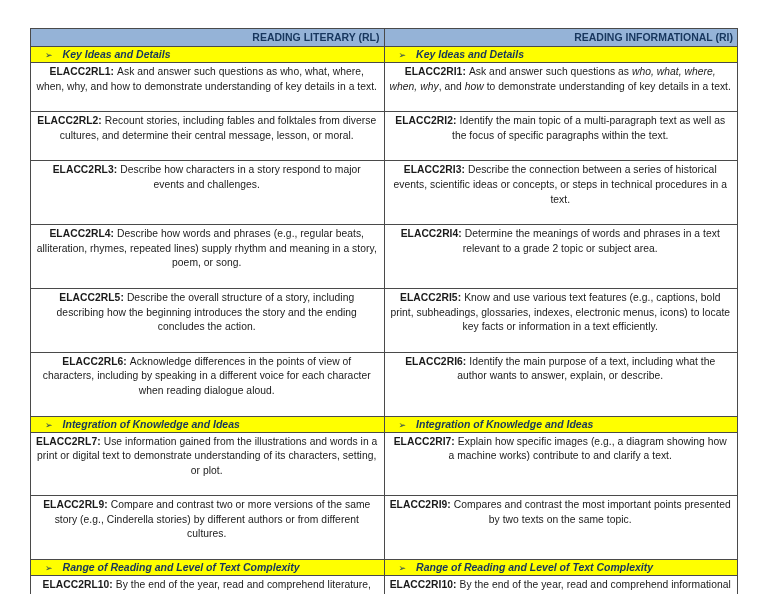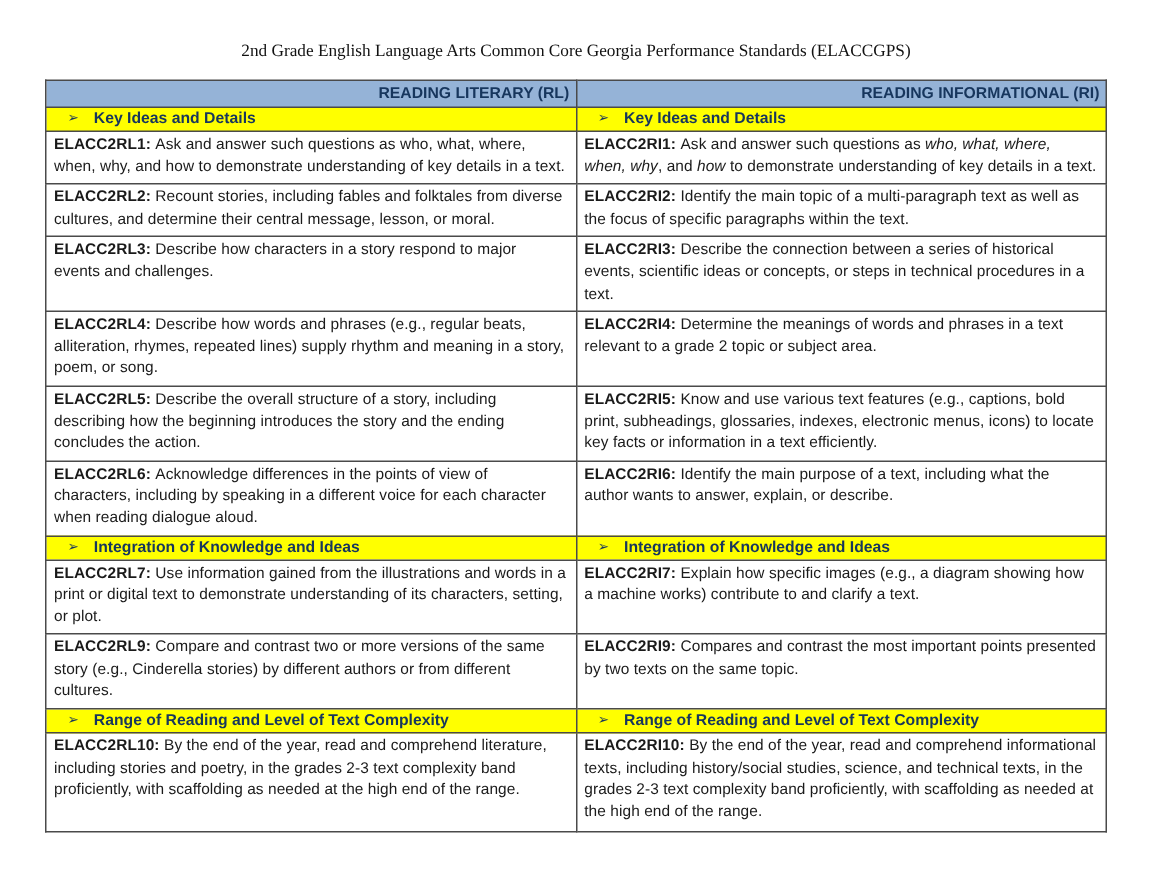--- a/index.html
+++ b/index.html
@@ -37,46 +37,47 @@
     padding: 2px 4px 3px 4px;
     border-bottom-width: 2px;
   }
 
   td.sec {
     background: var(--section-bg, #FFFF00);
     color: var(--heading-text, #17365D);
     font-size: 10.5px;
     font-weight: bold;
     padding: 1px 4px 2px 14px;
+    font-style: italic;
   }
   td.sec .arrow {
     display: inline-block;
     margin-right: 10px;
     font-size: 9px;
     transform: translateY(-0.5px);
   }
 
   td.cell {
     font-size: 10.3px;
     line-height: 14.6px;
-    padding: 2px 6px 3px 5px;
+    padding: 2px 6px 17px 5px;
     letter-spacing: 0.05px;
+    text-align: center;
   }
   td.cell .code { font-weight: bold; margin-right: 3px; }
 
   tr.h52 td { height: 39px; }
   tr.h34 td { height: 34px; }
   tr.h66 td { height: 66px; }
 </style>
 </head>
 <body>
 
 <div class="page">
 
-  <div class="doc-title">2nd Grade English Language Arts Common Core Georgia Performance Standards (ELACCGPS)</div>
 
   <table class="standards">
     <colgroup>
         <col>
         <col>
       </colgroup>
     <thead>
       <tr>
         <th class="colhead">READING LITERARY (RL)</th>
         <th class="colhead">READING INFORMATIONAL (RI)</th>

